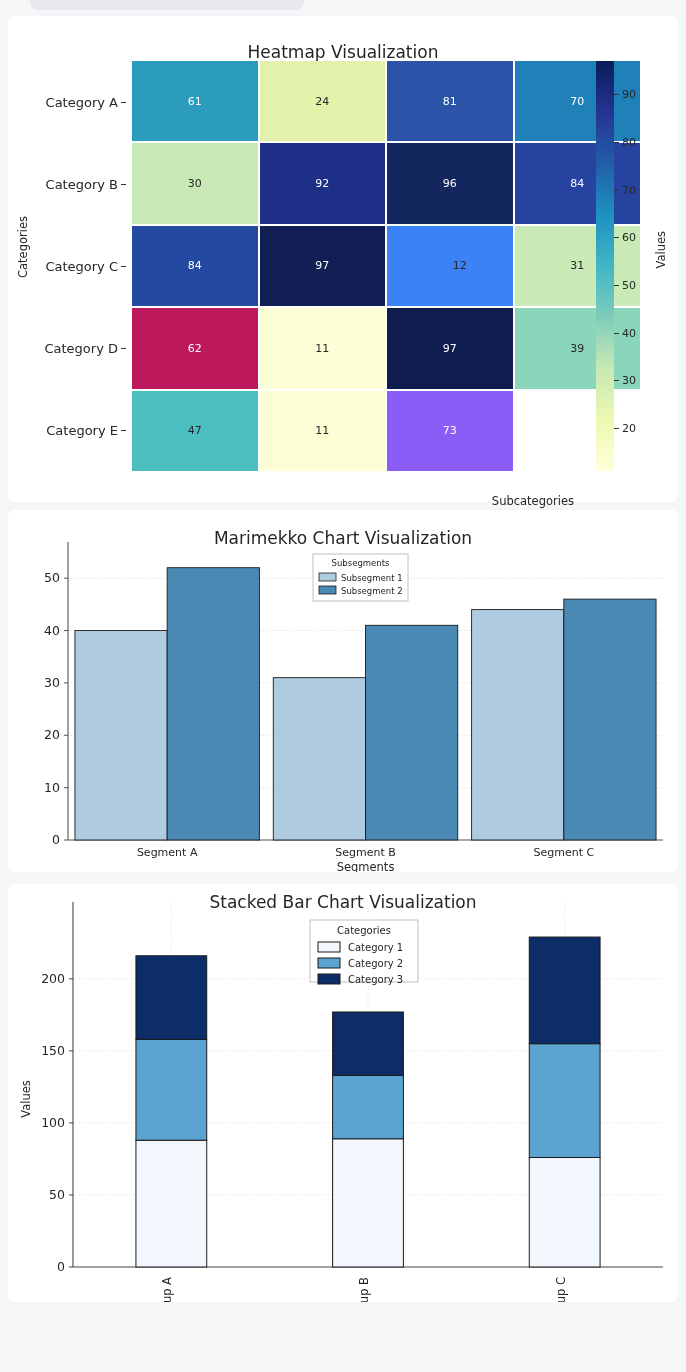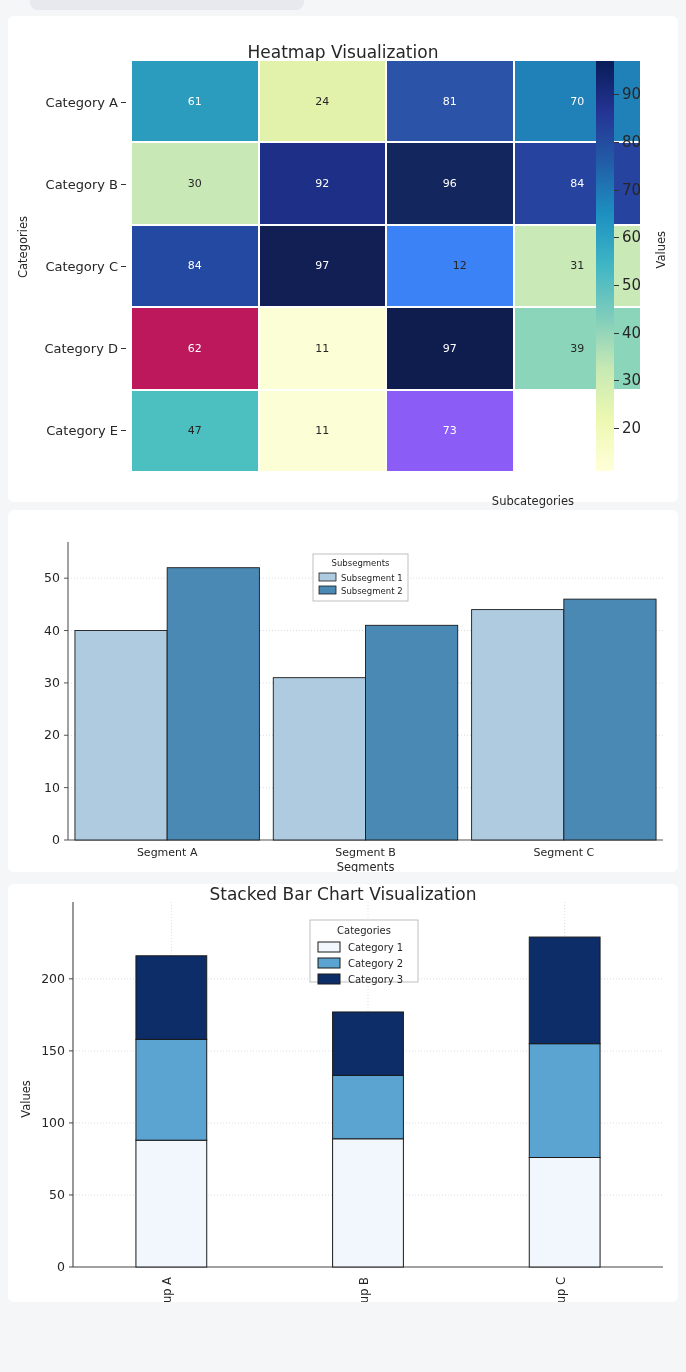--- a/index.html
+++ b/index.html
@@ -83,21 +83,21 @@
     position: absolute; left: 124px; top: 458px;
     width: 442px; display: grid; grid-template-columns: repeat(4,1fr);
   }
   .hm-xlabel { text-align:center; font-size: 13px; color:#262626; }
   #hm-yaxis-title { position:absolute; left: 8px; top: 200px; }
   #hm-xaxis-title { position:absolute; left:124px; top:478px; width:442px; text-align:right; }
   #colorbar {
     position:absolute; left:588px; top:45px; width:18px; height:410px;
   }
   #colorbar-ticks { position:absolute; left:606px; top:45px; height:410px; width:40px; }
-  .cb-tick { position:absolute; font-size:15px; color:#262626; left:8px; transform: translateY(-50%); }
+  .cb-tick { position:absolute; font-size:11px; color:#262626; left:8px; transform: translateY(-50%); }
   .cb-tickmark { position:absolute; left:0px; width:5px; height:1px; background:#333; }
   #cb-title { position:absolute; left:646px; top:215px; }
 
   
   svg { display:block; }
 </style>
 </head>
 <body>
 
 <div class="topbar"></div>
@@ -154,20 +154,21 @@
       <div class="cb-tick" style="top: 128.721px;">70</div>
       <div class="cb-tickmark" style="top: 81.0465px;"></div>
       <div class="cb-tick" style="top: 81.0465px;">80</div>
       <div class="cb-tickmark" style="top: 33.3721px;"></div>
       <div class="cb-tick" style="top: 33.3721px;">90</div>
     </div>
   <div class="vert-label" id="cb-title">Values</div>
 </div>
 
 <div class="card" id="card-marimekko">
+  <div class="chart-title" style="position:absolute;left:0;top:18px;width:100%">Marimekko Chart Visualization</div>
   <div class="vert-label" style="position:absolute;left:13px;top:678px">Values</div>
   <svg id="marimekko-svg" width="670" height="362">
       <line x1="60" y1="277.6363636363636" x2="655" y2="277.6363636363636" stroke="#cfd6e0" stroke-width="0.8" stroke-dasharray="1,2"></line>
       <line x1="60" y1="225.27272727272725" x2="655" y2="225.27272727272725" stroke="#cfd6e0" stroke-width="0.8" stroke-dasharray="1,2"></line>
       <line x1="60" y1="172.90909090909093" x2="655" y2="172.90909090909093" stroke="#cfd6e0" stroke-width="0.8" stroke-dasharray="1,2"></line>
       <line x1="60" y1="120.54545454545453" x2="655" y2="120.54545454545453" stroke="#cfd6e0" stroke-width="0.8" stroke-dasharray="1,2"></line>
       <line x1="60" y1="68.18181818181819" x2="655" y2="68.18181818181819" stroke="#cfd6e0" stroke-width="0.8" stroke-dasharray="1,2"></line>
       <line x1="60" y1="32" x2="60" y2="330" stroke="#555" stroke-width="1.1"></line>
       <line x1="60" y1="330" x2="655" y2="330" stroke="#555" stroke-width="1.1"></line>
       <line x1="56" y1="330" x2="60" y2="330" stroke="#555" stroke-width="1"></line>
@@ -195,21 +196,21 @@
       <rect x="305" y="44" width="95" height="47" fill="#fff" stroke="#b0b0b0" stroke-width="0.8"></rect>
       <text x="352.5" y="56" text-anchor="middle" font-size="8.5" fill="#262626">Subsegments</text>
       <rect x="311" y="63" width="17" height="8" fill="#aecbe0" stroke="#1a1a1a" stroke-width="0.8"></rect>
       <text x="333" y="70.5" font-size="8.5" fill="#262626">Subsegment 1</text>
       <rect x="311" y="76" width="17" height="8" fill="#4b89b5" stroke="#1a1a1a" stroke-width="0.8"></rect>
       <text x="333" y="83.5" font-size="8.5" fill="#262626">Subsegment 2</text>
     </svg>
 </div>
 
 <div class="card" id="card-stacked">
-  <div class="chart-title" style="position:absolute;left:0;top:0;width:100%">Stacked Bar Chart Visualization</div>
+  <div class="chart-title" style="position:absolute;left:0;top:8px;width:100%">Stacked Bar Chart Visualization</div>
   <svg id="stacked-svg" width="670" height="418">
       <line x1="65" y1="310.9591836734694" x2="655" y2="310.9591836734694" stroke="#cfd6e0" stroke-width="0.8" stroke-dasharray="1,2"></line>
       <line x1="65" y1="238.91836734693877" x2="655" y2="238.91836734693877" stroke="#cfd6e0" stroke-width="0.8" stroke-dasharray="1,2"></line>
       <line x1="65" y1="166.87755102040816" x2="655" y2="166.87755102040816" stroke="#cfd6e0" stroke-width="0.8" stroke-dasharray="1,2"></line>
       <line x1="65" y1="94.83673469387753" x2="655" y2="94.83673469387753" stroke="#cfd6e0" stroke-width="0.8" stroke-dasharray="1,2"></line>
       <line x1="65" y1="18" x2="65" y2="383" stroke="#444" stroke-width="1.1"></line>
       <line x1="65" y1="383" x2="655" y2="383" stroke="#444" stroke-width="1.1"></line>
       <line x1="61" y1="383" x2="65" y2="383" stroke="#444" stroke-width="1"></line>
       <text x="57" y="387" text-anchor="end" class="tick-text">0</text>
       <line x1="61" y1="310.9591836734694" x2="65" y2="310.9591836734694" stroke="#444" stroke-width="1"></line>

